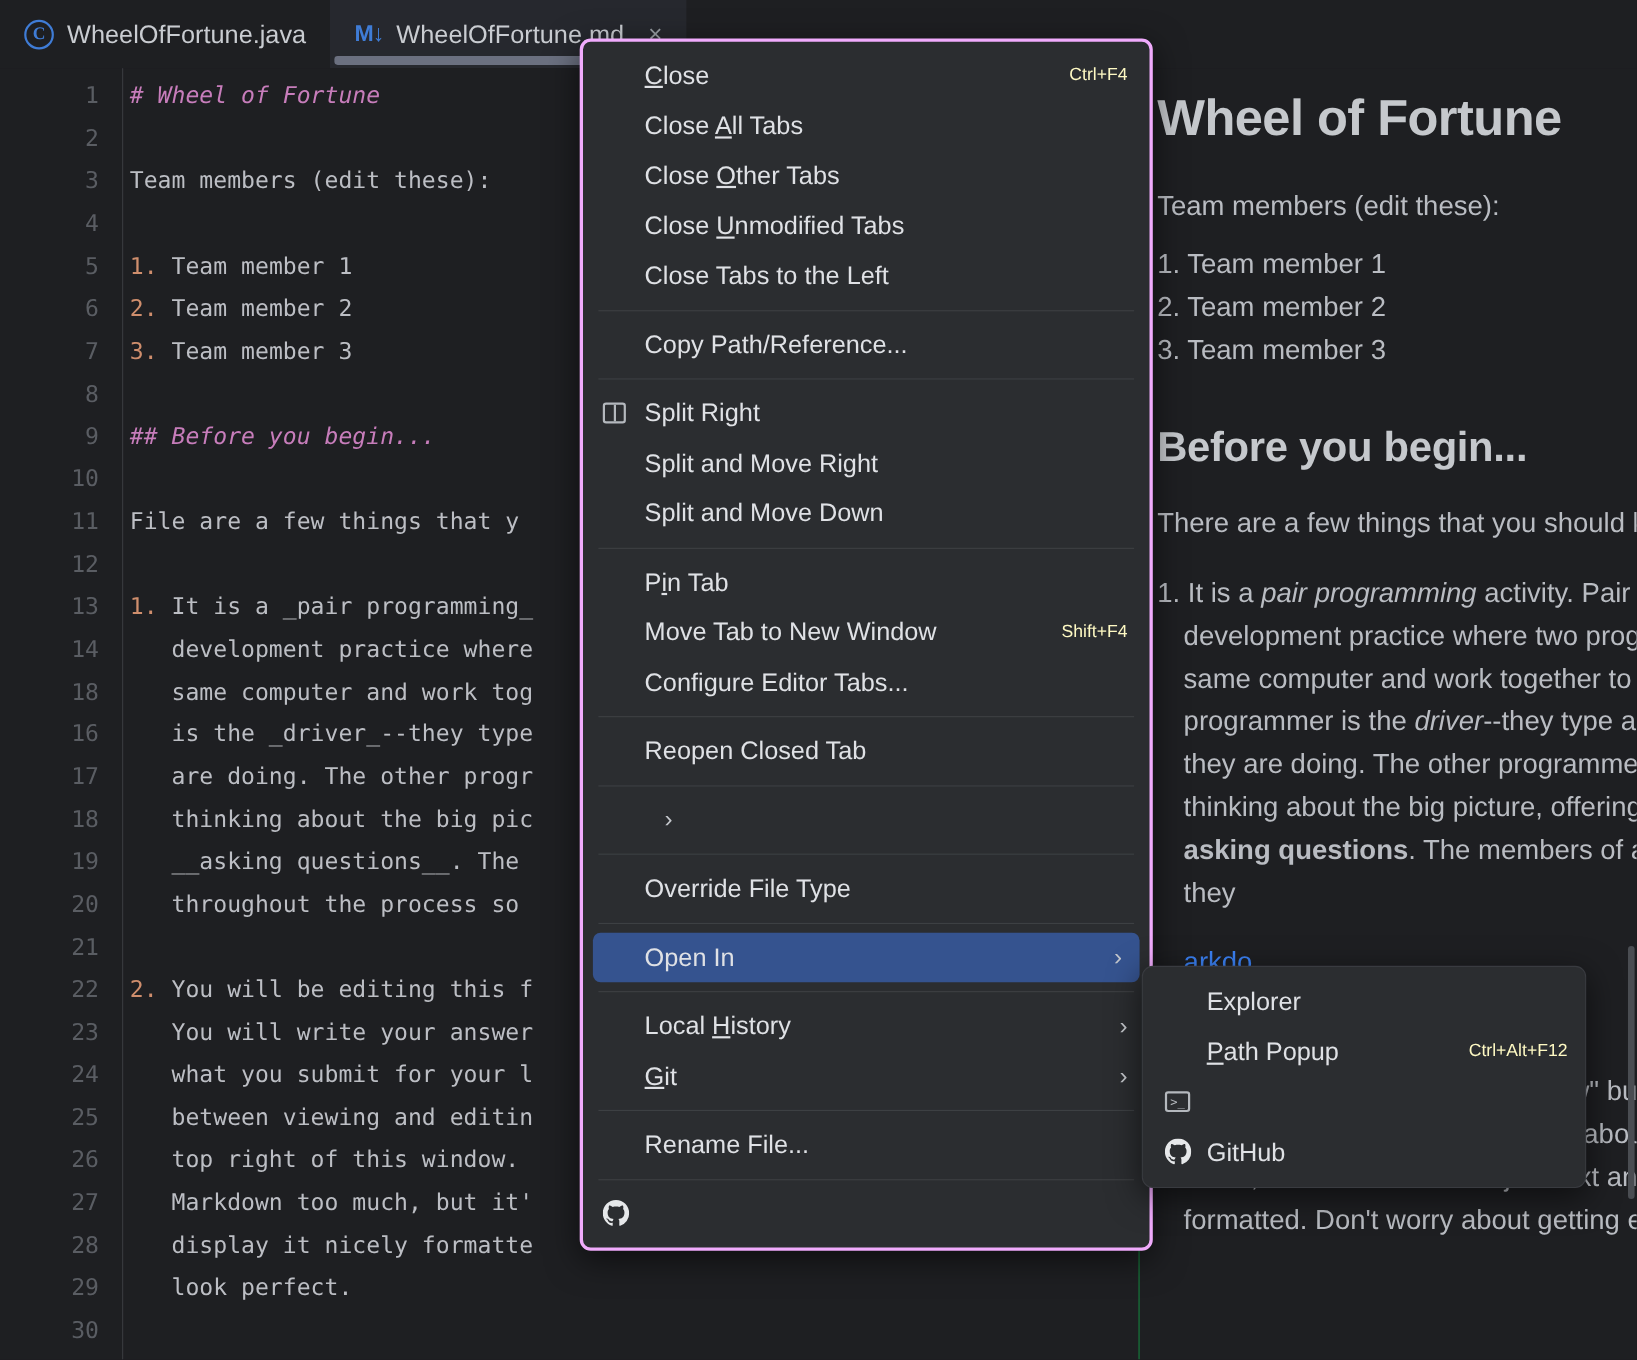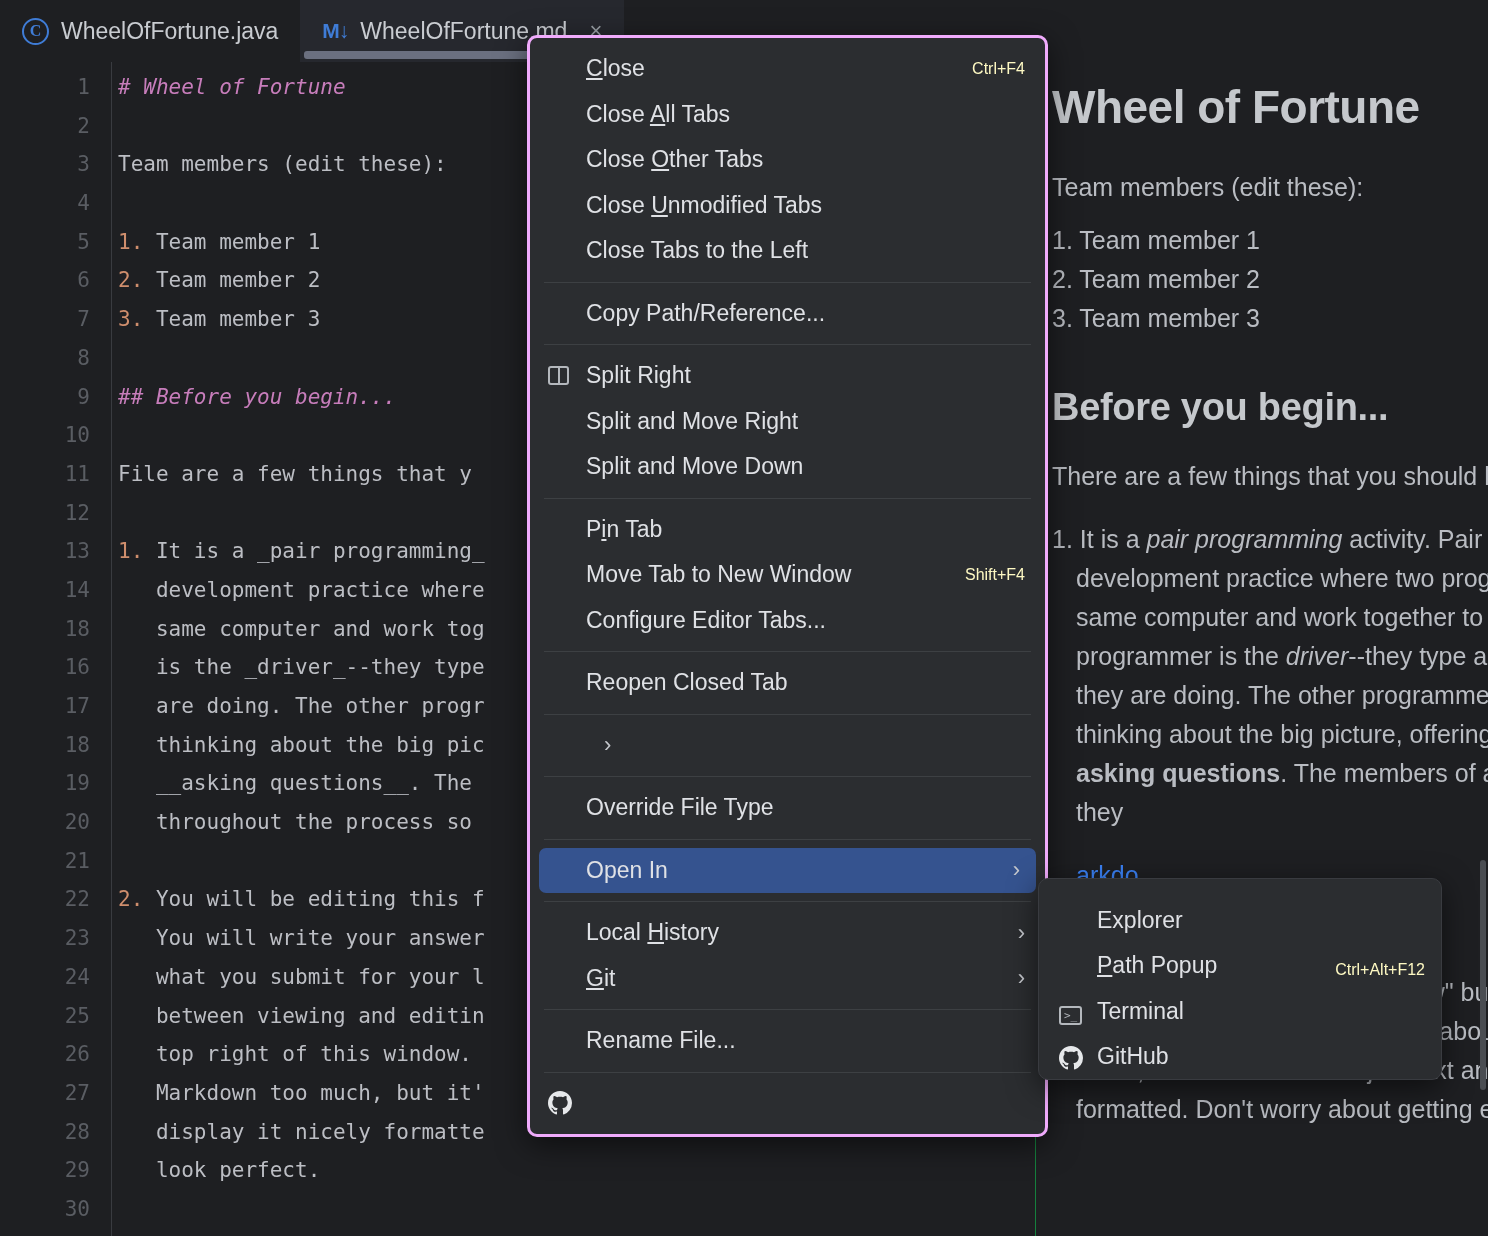--- a/index.html
+++ b/index.html
@@ -124,21 +124,21 @@
 
   
   .submenu {
     position:absolute; left:1038px; top:878px; width:404px;
     background:#2b2d30;
     border:1px solid #393b40; border-radius:10px;
     box-shadow:0 8px 30px rgba(0,0,0,.55);
     padding:9px 0;
     z-index:40;
   }
-  .submenu .mi { height:45.5px; padding-left:20px;align-items:flex-end; }
+  .submenu .mi { height:45.5px; padding-left:20px; }
   .submenu .mi .mi-ic { width:38px; }
 
   
   .menu-sb {
     position:absolute; right:2px; top:860px; width:6px; height:230px;
     background:#4a4d52; border-radius:3px; z-index:31;
   }
 </style>
 </head>
 <body>
@@ -372,21 +372,20 @@
       </div>
       <div class="mi">
         <span class="mi-ic"></span>
         <span class="mi-lb"><u>P</u>ath Popup</span>
         <span class="mi-sc">Ctrl+Alt+F12</span>
       </div>
       <div class="mi">
         <span class="mi-ic">
           <span class="ic-term">&gt;_</span>
         </span>
-        <span class="mi-lb">Terminal</span>
       </div>
       <div class="mi">
         <span class="mi-ic">
           <svg class="ic-gh" viewBox="0 0 16 16" fill="#e6e8ea">
             <path d="M8 0C3.58 0 0 3.58 0 8c0 3.54 2.29 6.53 5.47 7.59.4.07.55-.17.55-.38 0-.19-.01-.82-.01-1.49-2.01.37-2.53-.49-2.69-.94-.09-.23-.48-.94-.82-1.13-.28-.15-.68-.52-.01-.53.63-.01 1.08.58 1.23.82.72 1.21 1.87.87 2.33.66.07-.52.28-.87.51-1.07-1.78-.2-3.64-.89-3.64-3.95 0-.87.31-1.59.82-2.15-.08-.2-.36-1.02.08-2.12 0 0 .67-.21 2.2.82.64-.18 1.32-.27 2-.27s1.36.09 2 .27c1.53-1.04 2.2-.82 2.2-.82.44 1.1.16 1.92.08 2.12.51.56.82 1.27.82 2.15 0 3.07-1.87 3.75-3.65 3.95.29.25.54.73.54 1.48 0 1.07-.01 1.93-.01 2.2 0 .21.15.46.55.38A8.01 8.01 0 0 0 16 8c0-4.42-3.58-8-8-8z"></path>
           </svg>
         </span>
         <span class="mi-lb">GitHub</span>
       </div>
     </div>

